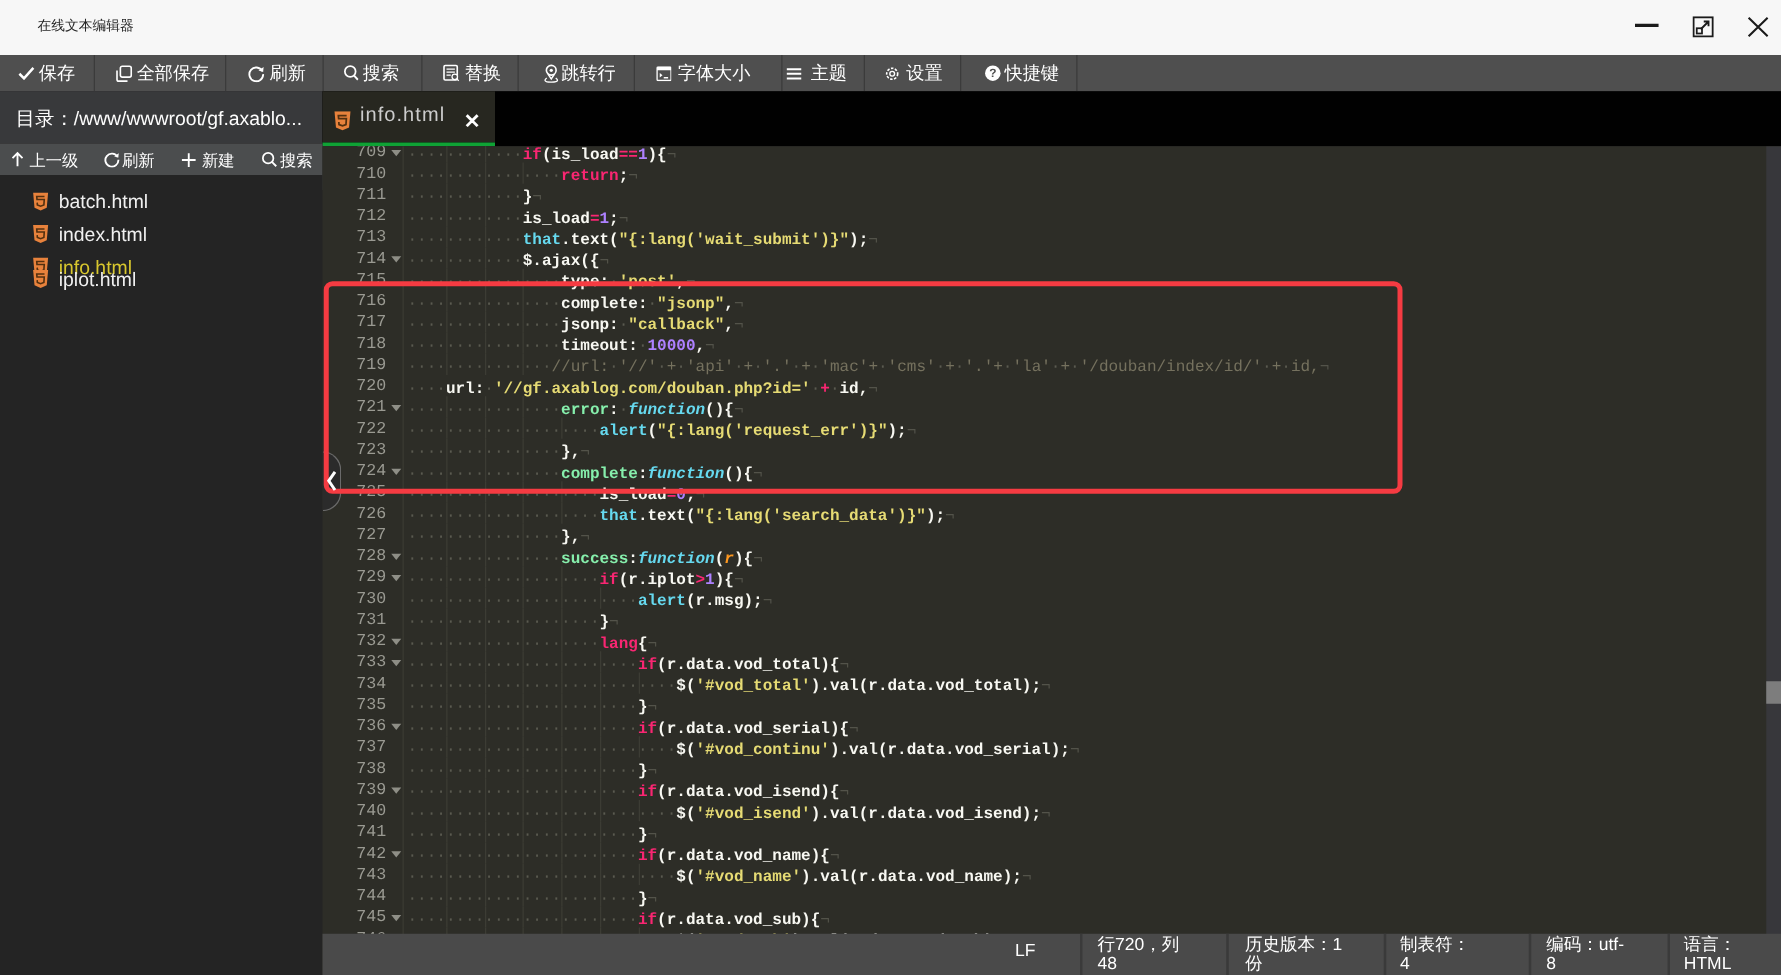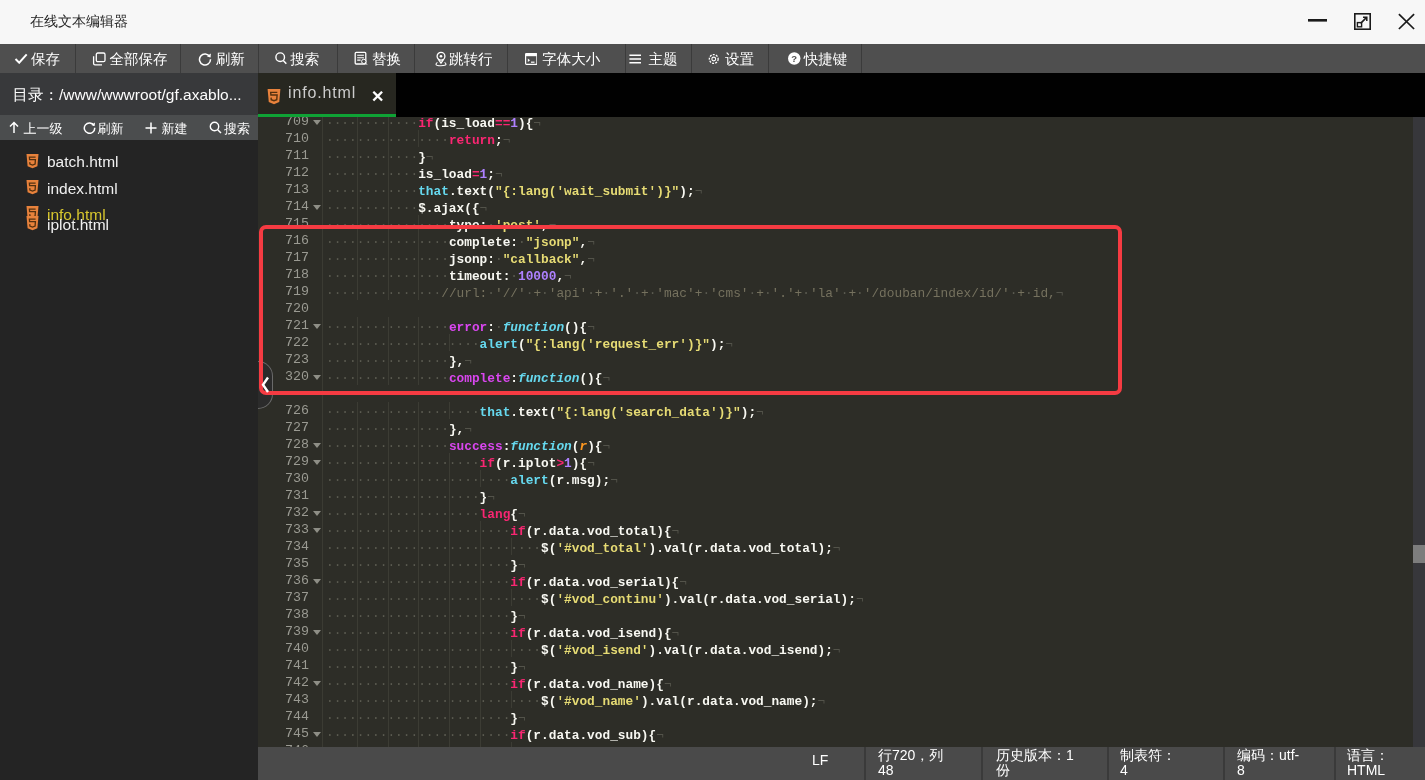--- a/index.html
+++ b/index.html
@@ -1,18 +1,18 @@
 <!DOCTYPE html>
 <html><head><meta charset="utf-8"><style>
 * {margin:0;padding:0;box-sizing:border-box}
 html,body {width:1425px;height:780px;overflow:hidden;background:#242424;
   font-family:"Liberation Sans",sans-serif;}
 #app {position:relative;width:1425px;height:780px}
 .titlebar {position:absolute;left:0;top:0;width:1425px;height:44px;background:#f7f7f7}
-.titlebar .t {position:absolute;left:30px;top:12.5px;font-size:14px;color:#262626}
+.titlebar .t {position:absolute;left:30px;top:12.5px;font-size:11px;color:#262626}
 .wc {position:absolute;top:0;height:44px}
 .toolbar {position:absolute;left:0;top:44px;width:1425px;height:29px;background:#4f4f4f}
 .sep {position:absolute;top:0;width:1px;height:29px;background:#3b3b3b}
 .tbi {position:absolute;top:0;height:29px;display:flex;align-items:center}
 .tbt {position:absolute;top:0;height:29px;line-height:31px;font-size:14.5px;color:#fff;white-space:nowrap}
 .tabrow {position:absolute;left:258px;top:73px;width:1167px;height:44px;background:#010101}
 .tab {position:absolute;left:0;top:0;width:138px;height:40.5px;background:#272720}
 .tabline {position:absolute;left:0;top:40.6px;width:138px;height:3.2px;background:#0fa235}
 .tab .fico {position:absolute;left:9px;top:16px}
 .tab .tname {position:absolute;left:30px;top:10.5px;font-size:16px;letter-spacing:0.85px;color:#cccccc}
@@ -31,21 +31,21 @@
 .codewrap {position:absolute;left:0;top:-117px;width:1167px;height:780px;
   font-family:"Liberation Mono",monospace;font-size:12.81px;font-weight:bold}
 .ln {position:absolute;left:0;width:1167px;height:17px;line-height:17px;white-space:pre}
 .ln .num {position:absolute;left:0;top:0;width:51px;text-align:right;color:#9a9a92;font-weight:normal;font-size:13.3px}
 .ln u {position:absolute;left:55px;top:7px;width:0;height:0;border-left:4px solid transparent;
   border-right:4px solid transparent;border-top:5px solid #8e8e86}
 .ln i {position:absolute;top:0;width:1px;height:17px;background:#3c3c34}
 .ln code {position:absolute;left:68px;top:2px;font-family:Liberation Mono, monospace}
 .ln b {font-weight:bold;font-style:normal}
 b.w {color:#f8f8f2} b.k {color:#f92672} b.s {color:#e6db74} b.n {color:#ae81ff}
-b.b {color:#66d9ef} b.g {color:#d946ef} b.c {color:#75715e;font-weight:normal}
+b.b {color:#66d9ef} b.g {color:#86efac} b.c {color:#75715e;font-weight:normal}
 b.bi {color:#66d9ef;font-style:italic} b.o {color:#fd971f;font-style:italic}
 b.d {color:#5a5a50;font-weight:normal} b.e {color:#53534a;font-weight:normal}
 .sctrack {position:absolute;left:1155px;top:0;width:12px;height:663px;background:#37373b}
 .scthumb {position:absolute;left:1155px;top:428px;width:12px;height:18px;background:#7d7d7d}
 .handle {position:absolute;left:258px;top:361px;width:15px;height:47.5px;background:#2b2b2b;
   border:1px solid #6a6a6a;border-left:none;border-radius:0 15px 15px 0;z-index:30}
 .chev {position:absolute;left:261px;top:375.5px;width:8px;height:18px;z-index:46}
 .redbox {position:absolute;left:259px;top:224.5px;width:863px;height:170.5px;
   border:4.5px solid #f53b42;border-radius:7px;z-index:40}
 .statusbar {position:absolute;left:258px;top:747px;width:1167px;height:33px;background:#4a4a4a;z-index:50;color:#fff}
@@ -236,25 +236,26 @@
 <div class="ln" style="top:129.7px"><span class="num">710</span><i style="left:98.8px"></i><i style="left:129.5px"></i><i style="left:160.3px"></i><code><b class="d">················</b><b class="k">return</b><b class="w">;</b><b class="e">¬</b></code></div>
 <div class="ln" style="top:146.7px"><span class="num">711</span><i style="left:98.8px"></i><i style="left:129.5px"></i><code><b class="d">············</b><b class="w">}</b><b class="e">¬</b></code></div>
 <div class="ln" style="top:163.7px"><span class="num">712</span><i style="left:98.8px"></i><i style="left:129.5px"></i><code><b class="d">············</b><b class="w">is_load</b><b class="k">=</b><b class="n">1</b><b class="w">;</b><b class="e">¬</b></code></div>
 <div class="ln" style="top:180.7px"><span class="num">713</span><i style="left:98.8px"></i><i style="left:129.5px"></i><code><b class="d">············</b><b class="b">that</b><b class="w">.text(</b><b class="s">"{:lang('wait_submit')}"</b><b class="w">);</b><b class="e">¬</b></code></div>
 <div class="ln" style="top:197.7px"><span class="num">714</span><u></u><i style="left:98.8px"></i><i style="left:129.5px"></i><code><b class="d">············</b><b class="w">$.ajax({</b><b class="e">¬</b></code></div>
 <div class="ln" style="top:214.7px"><span class="num">715</span><i style="left:98.8px"></i><i style="left:129.5px"></i><i style="left:160.3px"></i><code><b class="d">················</b><b class="w">type:</b><b class="d">·</b><b class="s">'post'</b><b class="w">,</b><b class="e">¬</b></code></div>
 <div class="ln" style="top:231.7px"><span class="num">716</span><i style="left:98.8px"></i><i style="left:129.5px"></i><i style="left:160.3px"></i><code><b class="d">················</b><b class="w">complete:</b><b class="d">·</b><b class="s">"jsonp"</b><b class="w">,</b><b class="e">¬</b></code></div>
 <div class="ln" style="top:248.7px"><span class="num">717</span><i style="left:98.8px"></i><i style="left:129.5px"></i><i style="left:160.3px"></i><code><b class="d">················</b><b class="w">jsonp:</b><b class="d">·</b><b class="s">"callback"</b><b class="w">,</b><b class="e">¬</b></code></div>
 <div class="ln" style="top:265.7px"><span class="num">718</span><i style="left:98.8px"></i><i style="left:129.5px"></i><i style="left:160.3px"></i><code><b class="d">················</b><b class="w">timeout:</b><b class="d">·</b><b class="n">10000</b><b class="w">,</b><b class="e">¬</b></code></div>
 <div class="ln" style="top:282.7px"><span class="num">719</span><i style="left:98.8px"></i><i style="left:129.5px"></i><i style="left:160.3px"></i><code><b class="d">···············</b><b class="c">//url:</b><b class="d">·</b><b class="c">'//'</b><b class="d">·</b><b class="c">+</b><b class="d">·</b><b class="c">'api'</b><b class="d">·</b><b class="c">+</b><b class="d">·</b><b class="c">'.'</b><b class="d">·</b><b class="c">+</b><b class="d">·</b><b class="c">'mac'+</b><b class="d">·</b><b class="c">'cms'</b><b class="d">·</b><b class="c">+</b><b class="d">·</b><b class="c">'.'+</b><b class="d">·</b><b class="c">'la'</b><b class="d">·</b><b class="c">+</b><b class="d">·</b><b class="c">'/douban/index/id/'</b><b class="d">·</b><b class="c">+</b><b class="d">·</b><b class="c">id,</b><b class="e">¬</b></code></div>
-<div class="ln" style="top:299.7px"><span class="num">720</span></div>
+<div class="ln" style="top:299.7px"><span class="num">720</span><code><b class="d">····</b><b class="w">url:</b><b class="d">·</b><b class="s">'//gf.axablog.com/douban.php?id='</b><b class="d">·</b><b class="k">+</b><b class="d">·</b><b class="w">id</b><b class="w">,</b><b class="e">¬</b></code></div>
 <div class="ln" style="top:316.7px"><span class="num">721</span><u></u><i style="left:98.8px"></i><i style="left:129.5px"></i><i style="left:160.3px"></i><code><b class="d">················</b><b class="g">error</b><b class="w">:</b><b class="d">·</b><b class="bi">function</b><b class="w">(){</b><b class="e">¬</b></code></div>
 <div class="ln" style="top:333.7px"><span class="num">722</span><i style="left:98.8px"></i><i style="left:129.5px"></i><i style="left:160.3px"></i><i style="left:191.0px"></i><code><b class="d">····················</b><b class="b">alert</b><b class="w">(</b><b class="s">"{:lang('request_err')}"</b><b class="w">);</b><b class="e">¬</b></code></div>
 <div class="ln" style="top:350.7px"><span class="num">723</span><i style="left:98.8px"></i><i style="left:129.5px"></i><i style="left:160.3px"></i><code><b class="d">················</b><b class="w">},</b><b class="e">¬</b></code></div>
-<div class="ln" style="top:367.7px"><span class="num">320</span><u></u><i style="left:98.8px"></i><i style="left:129.5px"></i><i style="left:160.3px"></i><code><b class="d">················</b><b class="g">complete</b><b class="w">:</b><b class="bi">function</b><b class="w">(){</b><b class="e">¬</b></code></div>
+<div class="ln" style="top:367.7px"><span class="num">724</span><u></u><i style="left:98.8px"></i><i style="left:129.5px"></i><i style="left:160.3px"></i><code><b class="d">················</b><b class="g">complete</b><b class="w">:</b><b class="bi">function</b><b class="w">(){</b><b class="e">¬</b></code></div>
+<div class="ln" style="top:384.7px"><span class="num">725</span><i style="left:98.8px"></i><i style="left:129.5px"></i><i style="left:160.3px"></i><i style="left:191.0px"></i><code><b class="d">····················</b><b class="w">is_load</b><b class="k">=</b><b class="n">0</b><b class="w">;</b><b class="e">¬</b></code></div>
 <div class="ln" style="top:401.7px"><span class="num">726</span><i style="left:98.8px"></i><i style="left:129.5px"></i><i style="left:160.3px"></i><i style="left:191.0px"></i><code><b class="d">····················</b><b class="b">that</b><b class="w">.text(</b><b class="s">"{:lang('search_data')}"</b><b class="w">);</b><b class="e">¬</b></code></div>
 <div class="ln" style="top:418.7px"><span class="num">727</span><i style="left:98.8px"></i><i style="left:129.5px"></i><i style="left:160.3px"></i><code><b class="d">················</b><b class="w">},</b><b class="e">¬</b></code></div>
 <div class="ln" style="top:435.7px"><span class="num">728</span><u></u><i style="left:98.8px"></i><i style="left:129.5px"></i><i style="left:160.3px"></i><code><b class="d">················</b><b class="g">success</b><b class="w">:</b><b class="bi">function</b><b class="w">(</b><b class="o">r</b><b class="w">){</b><b class="e">¬</b></code></div>
 <div class="ln" style="top:452.7px"><span class="num">729</span><u></u><i style="left:98.8px"></i><i style="left:129.5px"></i><i style="left:160.3px"></i><i style="left:191.0px"></i><code><b class="d">····················</b><b class="k">if</b><b class="w">(r.iplot</b><b class="k">&gt;</b><b class="n">1</b><b class="w">){</b><b class="e">¬</b></code></div>
 <div class="ln" style="top:469.7px"><span class="num">730</span><i style="left:98.8px"></i><i style="left:129.5px"></i><i style="left:160.3px"></i><i style="left:191.0px"></i><i style="left:221.8px"></i><code><b class="d">························</b><b class="b">alert</b><b class="w">(r.msg);</b><b class="e">¬</b></code></div>
 <div class="ln" style="top:486.7px"><span class="num">731</span><i style="left:98.8px"></i><i style="left:129.5px"></i><i style="left:160.3px"></i><i style="left:191.0px"></i><code><b class="d">····················</b><b class="w">}</b><b class="e">¬</b></code></div>
 <div class="ln" style="top:503.7px"><span class="num">732</span><u></u><i style="left:98.8px"></i><i style="left:129.5px"></i><i style="left:160.3px"></i><i style="left:191.0px"></i><code><b class="d">····················</b><b class="k">lang</b><b class="w">{</b><b class="e">¬</b></code></div>
 <div class="ln" style="top:520.7px"><span class="num">733</span><u></u><i style="left:98.8px"></i><i style="left:129.5px"></i><i style="left:160.3px"></i><i style="left:191.0px"></i><i style="left:221.8px"></i><code><b class="d">························</b><b class="k">if</b><b class="w">(r.data.vod_total){</b><b class="e">¬</b></code></div>
 <div class="ln" style="top:537.7px"><span class="num">734</span><i style="left:98.8px"></i><i style="left:129.5px"></i><i style="left:160.3px"></i><i style="left:191.0px"></i><i style="left:221.8px"></i><i style="left:252.6px"></i><code><b class="d">····························</b><b class="w">$(</b><b class="s">'#vod_total'</b><b class="w">).val(r.data.vod_total);</b><b class="e">¬</b></code></div>
 <div class="ln" style="top:554.7px"><span class="num">735</span><i style="left:98.8px"></i><i style="left:129.5px"></i><i style="left:160.3px"></i><i style="left:191.0px"></i><i style="left:221.8px"></i><code><b class="d">························</b><b class="w">}</b><b class="e">¬</b></code></div>

